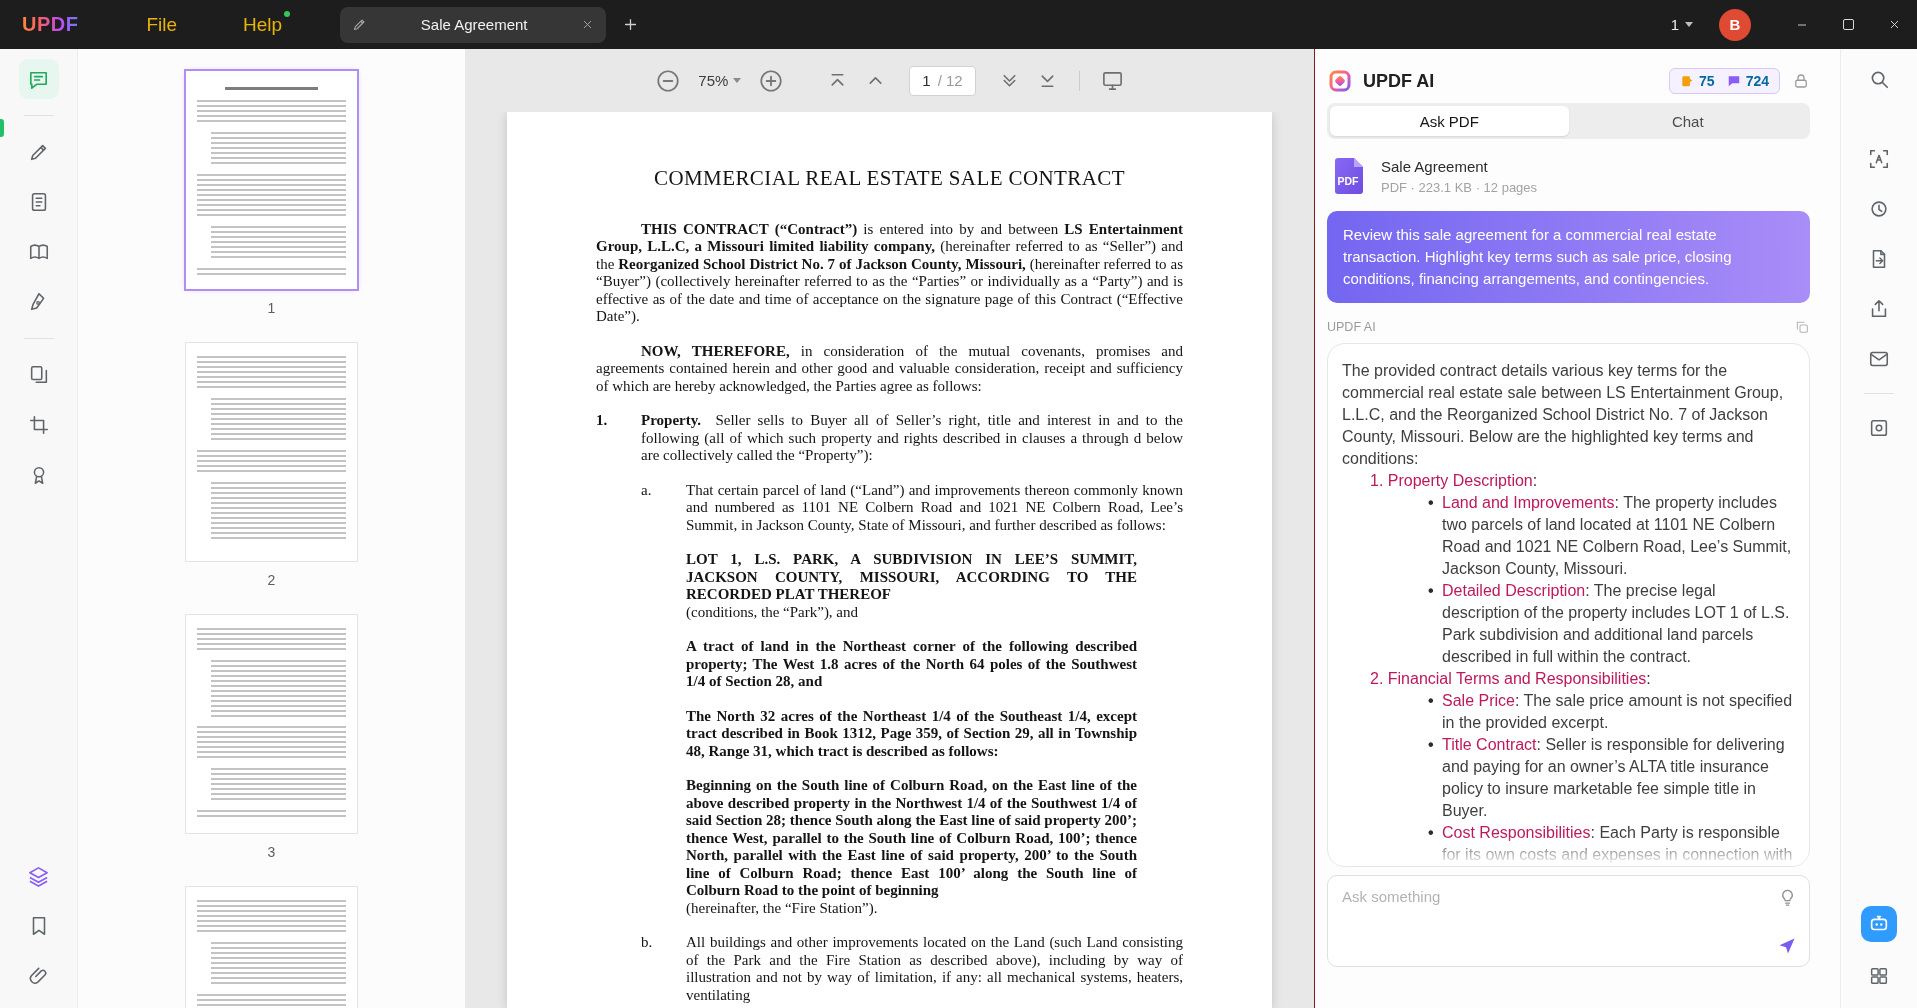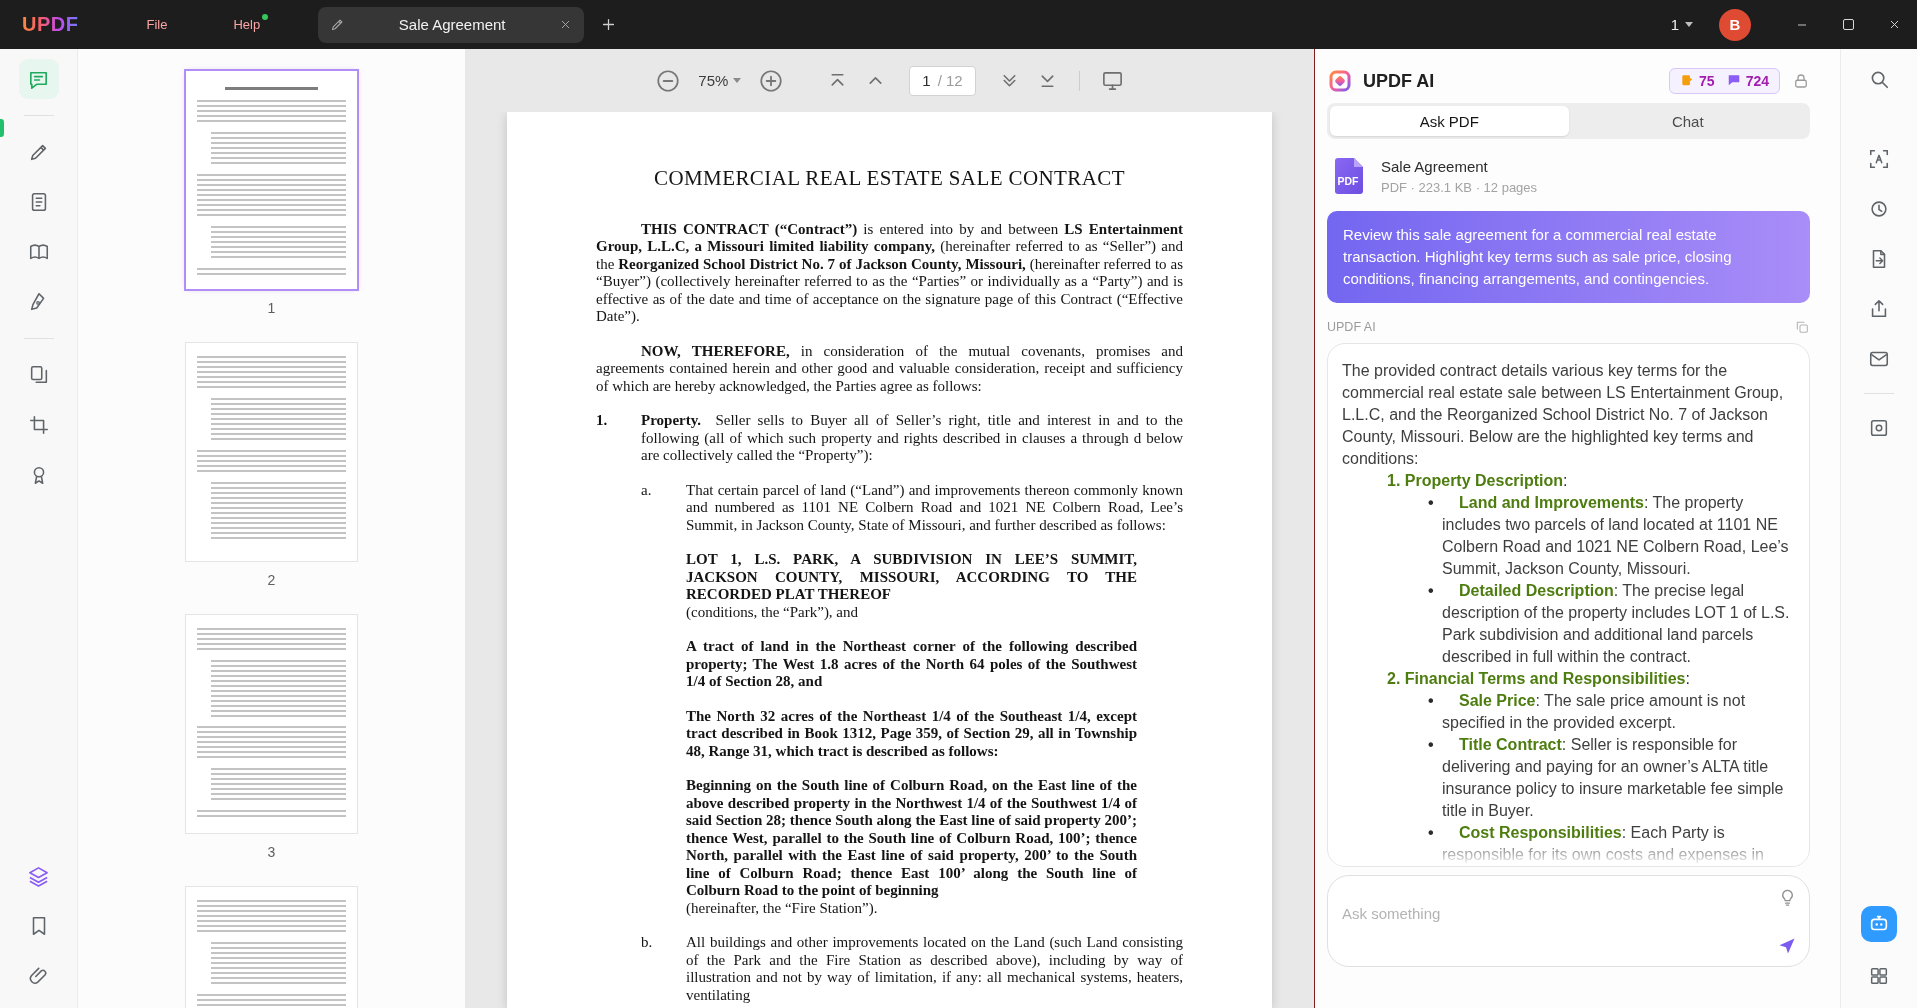--- a/index.html
+++ b/index.html
@@ -6,21 +6,21 @@
   html,body { width:1917px; height:1008px; overflow:hidden; }
   body { font-family:"Liberation Sans", sans-serif; background:#fff; -webkit-font-smoothing:antialiased; }
   svg { display:block; }
   .ic { color:#5f6469; }
 
   
   .topbar { height:49px; background:#1d1d1d; display:flex; align-items:center; color:#e8e8e8; position:relative; }
   .logo { margin-left:22px; font-size:20px; font-weight:800; letter-spacing:.5px;
           background:linear-gradient(90deg,#ff8a3c,#f65e6e,#c04cf0,#6f7bf5);
           -webkit-background-clip:text; background-clip:text; color:transparent; }
-  .menu { font-size:13px; color:#fca5a5; padding:6px 10px; border-radius:4px; cursor:default; position:relative; }
+  .menu { font-size:19px; color:#eab308; padding:6px 10px; border-radius:4px; cursor:default; position:relative; }
   .menu.file { margin-left:58px; }
   .menu.help { margin-left:46px; }
   .help-dot { position:absolute; top:3px; right:2px; width:6px; height:6px; border-radius:50%; background:#35c759; }
   .tab { margin-left:48px; width:266px; height:36px; background:#363636; border-radius:8px; display:flex; align-items:center; padding:0 12px; gap:9px; }
   .tab-label { flex:1; font-size:15px; color:#f2f2f2; text-align:center; white-space:nowrap; overflow:hidden; }
   .tab-add { margin-left:16px; color:#cfcfcf; }
   .top-spacer { flex:1; }
   .notif { display:flex; align-items:center; gap:6px; font-size:15px; color:#eee; margin-right:26px; }
   .avatar { width:32px; height:32px; border-radius:50%; background:#de4a32; color:#fff; font-weight:700; font-size:15px; display:flex; align-items:center; justify-content:center; margin-right:28px; }
   .winbtn { width:46px; height:49px; display:flex; align-items:center; justify-content:center; color:#d9d9d9; }
@@ -75,37 +75,37 @@
   .b-alpha .bd { flex:1; }
   .b-quote { margin-left:90px; margin-right:46px; font-weight:700; }
   .b-quote .plain { font-weight:400; }
 
   
   .ai-panel { width:526px; background:#fdfdfd; border-left:1px solid #7f1d1d; display:flex; flex-direction:column; padding:0 30px 0 12px; }
   .ai-header { display:flex; align-items:center; padding-top:16px; height:48px; }
   .ai-title { font-size:18px; font-weight:700; color:#202020; margin-left:10px; }
   .ai-head-right { margin-left:auto; display:flex; align-items:center; gap:12px; }
   .quota-pill { display:flex; align-items:center; gap:12px; border:1px solid #d8c7f8; background:#f6f1fe; border-radius:6px; padding:4px 10px; }
-  .quota { display:flex; gap:5px; font-size:14px; font-weight:700; color:#a21caf; }
+  .quota { display:flex; align-items:center; gap:5px; font-size:14px; font-weight:700; color:#0369a1; }
   .ai-tabs { height:36px; background:#ededed; border-radius:8px; display:flex; padding:3px; margin-top:6px; }
   .ai-tab { flex:1; display:flex; align-items:center; justify-content:center; font-size:15px; color:#4c4c4c; border-radius:6px; }
   .ai-tab.active { background:#fff; color:#141414; font-weight:500; box-shadow:0 1px 2px rgba(0,0,0,.10); }
   .file-card { display:flex; align-items:center; gap:12px; margin-top:16px; }
   .file-name { font-size:15px; color:#2c2c2c; }
   .file-meta { font-size:13px; color:#a3a3a3; margin-top:5px; }
   .user-bubble { margin-top:14px; background:linear-gradient(90deg,#7366f0,#a98df8); color:#fff; border-radius:10px; padding:13px 16px; font-size:15px; line-height:22px; }
   .resp-label-row { margin-top:16px; display:flex; align-items:center; justify-content:space-between; }
   .resp-label { font-size:12.5px; color:#9b9b9b; }
   .resp-card { margin-top:8px; background:#fff; border:1px solid #e6e6e6; border-radius:18px; height:524px; overflow:hidden; position:relative; padding:16px 14px; font-size:16px; line-height:22px; color:#3e3e3e; }
   .resp-card .fade { position:absolute; left:1px; right:1px; bottom:0; height:30px; background:linear-gradient(rgba(255,255,255,0),#fff); }
   .ai-h { margin-left:28px; color:#2b2b2b; }
-  .ai-h b, .resp-card b { font-weight:700; color:#4d7c0f;margin-left:17px; }
+  .ai-h b, .resp-card b { font-weight:400; color:#be185d; }
   .ai-bullet { margin-left:86px; display:flex; }
   .ai-bullet .dot { flex:0 0 14px; font-weight:700; color:#2b2b2b; }
-  .ask-box { margin-top:8px; height:92px; background:#fff; border:1px solid #e0e0e0; border-radius:22px; position:relative; padding:29px 14px; }
+  .ask-box { margin-top:8px; height:92px; background:#fff; border:1px solid #e0e0e0; border-radius:10px; position:relative; padding:12px 14px; }
   .ask-input { border:none; outline:none; width:420px; font-size:15px; color:#444; font-family:"Liberation Sans",sans-serif; background:transparent; }
   .ask-input::placeholder { color:#b3b3b3; }
   .bulb { position:absolute; top:12px; right:12px; color:#8f8f8f; }
   .send { position:absolute; bottom:10px; right:12px; color:#7c5cf0; }
 
   
   .right-rail { width:77px; background:#fbfbfb; border-left:1px solid #ececec; display:flex; flex-direction:column; align-items:center; padding-top:10px; }
   .right-rail .rail-btn { margin-bottom:10px; }
   .gap30 { height:30px; }
   .rr-div { width:30px; height:1px; background:#e1e1e1; margin:4px 0 14px; }

